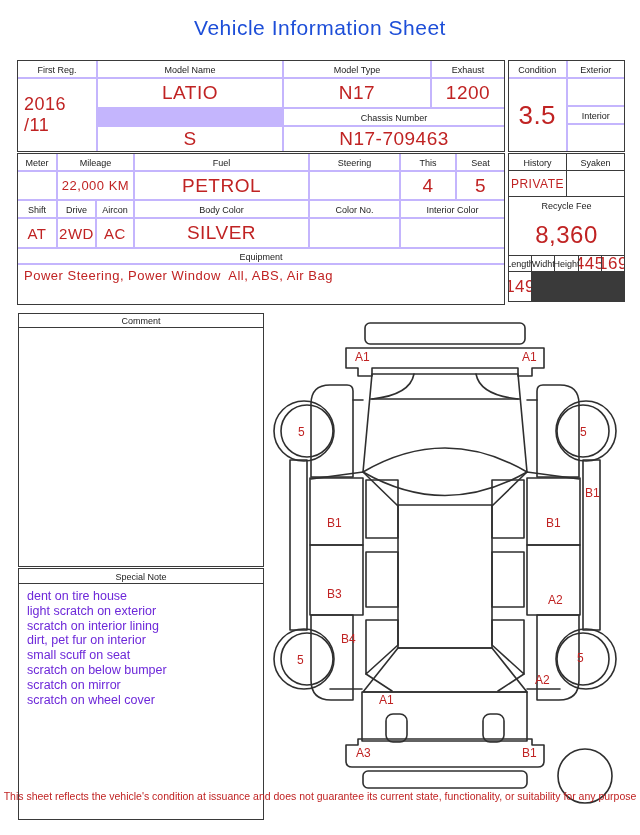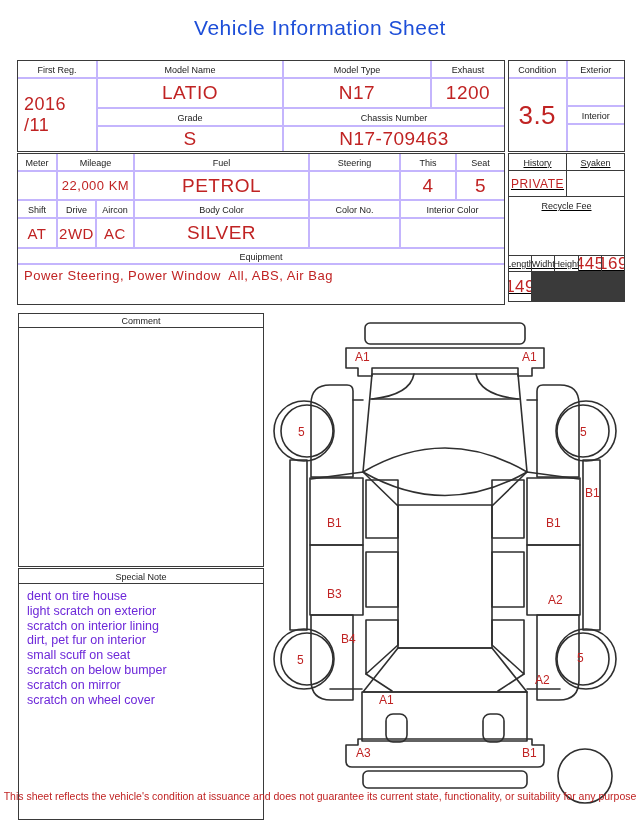--- a/index.html
+++ b/index.html
@@ -9,21 +9,21 @@
          font-size:21px;color:#1d4ed8;letter-spacing:.5px;}
   
   .grid{position:absolute;display:grid;gap:2px;background:#c4b5fd;border:1px solid #3a3a3a;}
   .cell{background:#fff;display:flex;align-items:center;justify-content:center;overflow:hidden;}
   .lbl{font-size:9px;color:#222;padding-top:1px;}
   .val{color:#c02323;letter-spacing:.5px;}
   .v19{font-size:19px;} .v26{font-size:26px;} .v13{font-size:13px;}
   .v15{font-size:15px;} .v12{font-size:12px;} .v24{font-size:24px;} .v17{font-size:17px;}
   .left-top{align-items:flex-start;justify-content:flex-start;padding:3px 6px;white-space:pre-wrap;text-align:left;}
   .two-line{flex-direction:column;align-items:flex-start;justify-content:center;padding-left:6px;line-height:21px;font-size:18px;}
-  .stack{position:absolute;border:1px solid #3a3a3a;background:#3b82f6;display:flex;flex-direction:column;text-decoration:underline;}
+  .stack{position:absolute;border:1px solid #3a3a3a;background:#3b82f6;display:flex;flex-direction:column;}
   .stack .sec{border-top:1px solid #3a3a3a;}
   .stack .sec:first-child{border-top:none;}
   .subgrid{display:grid;gap:1px;background:#3a3a3a;height:100%;}
   .box{position:absolute;border:1px solid #3a3a3a;background:#fff;}
   .box-head{height:13px;border-bottom:1px solid #3a3a3a;display:flex;align-items:center;justify-content:center;}
   .note-list{padding:5px 8px;}
   .note-line{color:#6d28d9;font-size:12.5px;line-height:14.8px;white-space:nowrap;}
   .footer{position:absolute;left:0;top:790px;width:100%;text-align:center;
           font-size:10.5px;color:#c02323;}
   svg .ln{fill:none;stroke:#2f2f2f;stroke-width:1.6;stroke-linejoin:round;stroke-linecap:round;}
@@ -43,21 +43,20 @@
     <div class="cell val two-line" style="grid-area:2/1/5/2">
       <span>2016</span>
       <span>/11</span>
     </div>
     <div class="cell lbl" style="grid-area:1/2">Model Name</div>
     <div class="cell val v19" style="grid-area:2/2">LATIO</div>
     <div class="cell lbl" style="grid-area:1/3">Model Type</div>
     <div class="cell val v19" style="grid-area:2/3">N17</div>
     <div class="cell lbl" style="grid-area:1/4">Exhaust</div>
     <div class="cell val v19" style="grid-area:2/4">1200</div>
-    <div class="cell lbl" style="grid-area:3/2">Grade</div>
     <div class="cell val v19" style="grid-area:4/2">S</div>
     <div class="cell lbl" style="grid-area:3/3/4/5">Chassis Number</div>
     <div class="cell val v19" style="grid-area:4/3/5/5">N17-709463</div>
   </div>
 
   <div class="grid" style="left:508px;top:60px;width:115px;height:90px;
               grid-template-columns:1fr 1fr;grid-template-rows:16px 26px 16px 1fr;">
     <div class="cell lbl" style="grid-area:1/1">Condition</div>
     <div class="cell val v26" style="grid-area:2/1/5/2">3.5</div>
     <div class="cell lbl" style="grid-area:1/2">Exterior</div>
@@ -103,20 +102,21 @@
     <div class="sec" style="height:42px;">
       <div class="subgrid" style="grid-template-columns:1fr 1fr;grid-template-rows:16px 1fr;">
         <div class="cell lbl">History</div>
         <div class="cell lbl">Syaken</div>
         <div class="cell val v12">PRIVATE</div>
         <div class="cell val v12"></div>
       </div>
     </div>
     <div class="sec" style="height:58px;display:flex;flex-direction:column;background:#fff;">
       <div class="cell lbl" style="height:16px;flex:none;">Recycle Fee</div>
+      <div class="cell val v24" style="flex:1;">8,360</div>
     </div>
     <div class="sec" style="flex:1;">
       <div class="subgrid" style="grid-template-columns:1fr 1fr 1fr 1fr 1fr;grid-template-rows:15px 1fr;">
         <div class="cell lbl">Length</div>
         <div class="cell lbl">Widht</div>
         <div class="cell lbl">Height</div>
         <div class="cell val v17">445</div>
         <div class="cell val v17">169</div>
         <div class="cell val v17">149</div>
       </div>

